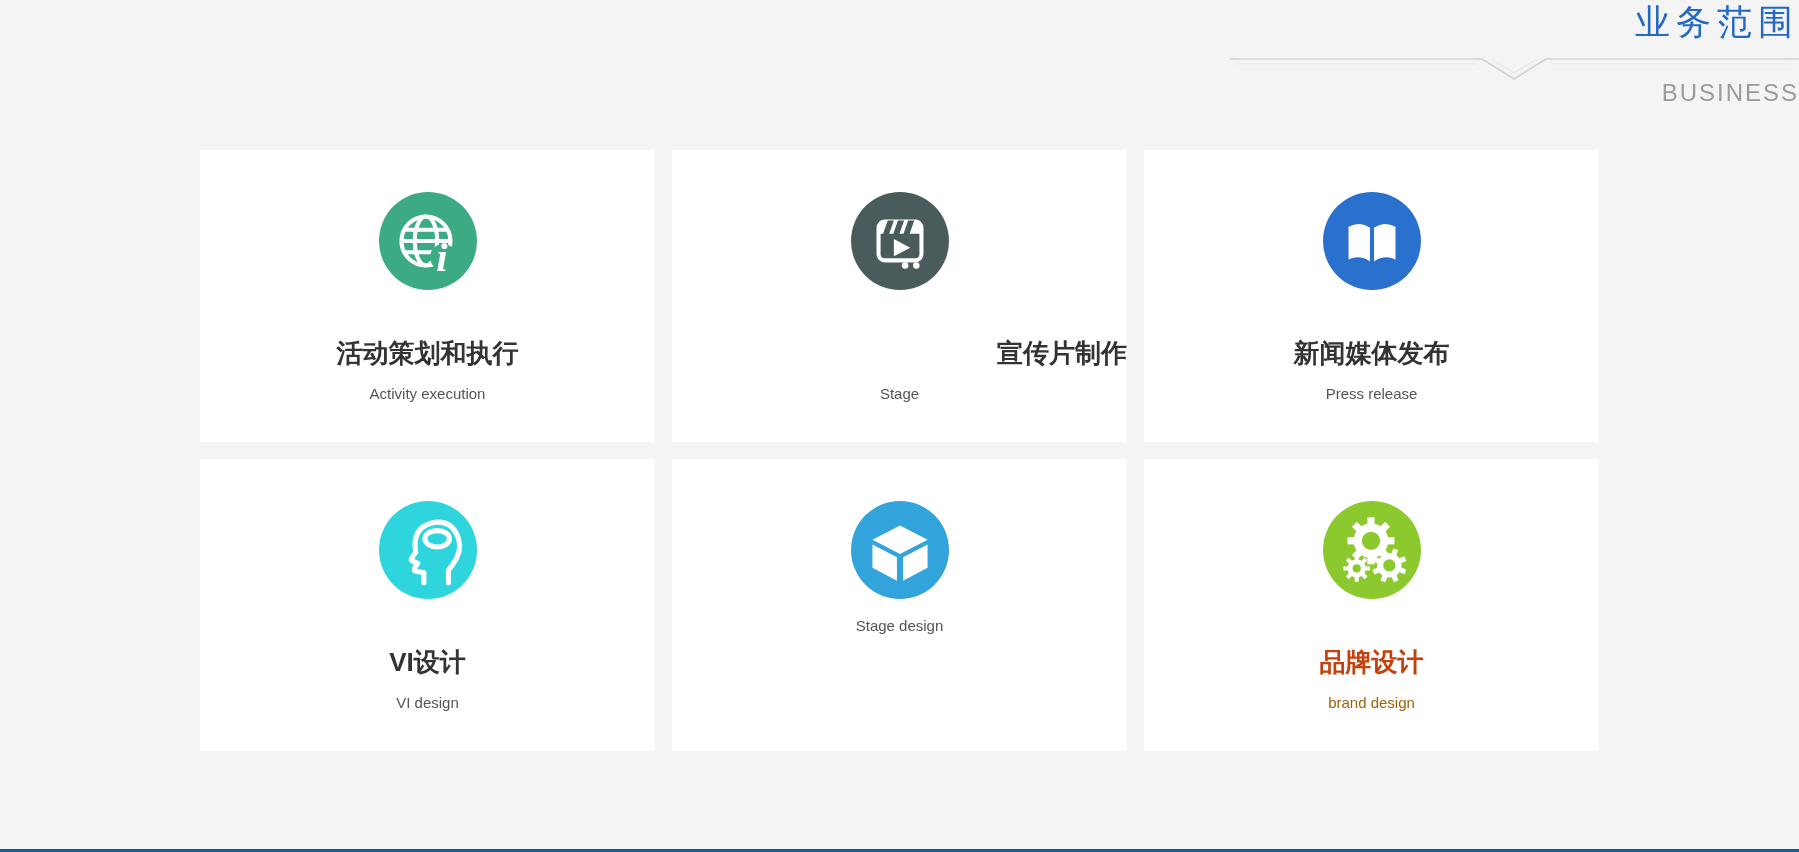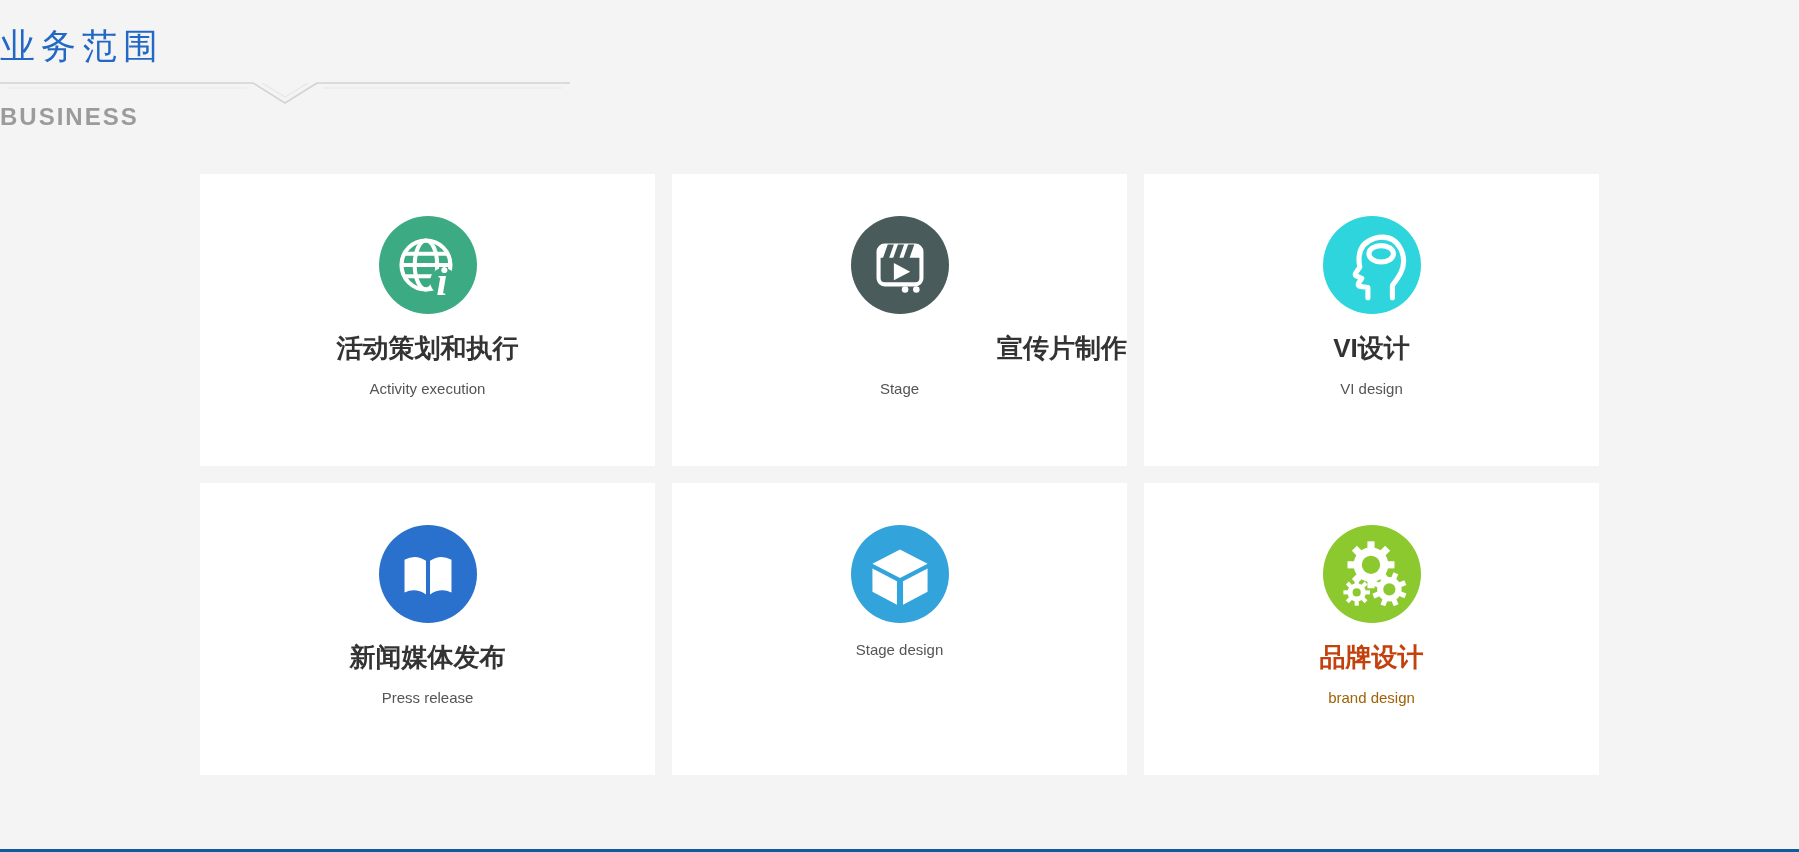--- a/index.html
+++ b/index.html
@@ -4,44 +4,44 @@
 <style>
   * { box-sizing: border-box; margin: 0; padding: 0; }
   html, body {
     width: 1799px; height: 852px;
     font-family: "Liberation Sans", sans-serif;
     overflow: hidden;
   }
   body { background: #f4f4f4; position: relative; }
 
   
-  .header { text-align: left; padding-top: 24px; }
+  .header { text-align: right; }
   .page-title {
     font-size: 35px; font-weight: 500; line-height: 44px;
     letter-spacing: 6px;
   }
   .divider-wrap { margin-top: 12px; line-height: 0; }
   .subtitle {
     font-size: 24px; line-height: 30px; margin-top: -4px;
-    letter-spacing: 2px; font-weight: 700;
+    letter-spacing: 2px; font-weight: 400;
   }
 
   
   .grid {
     width: 1399px; margin: 42px auto 0;
     display: grid; grid-template-columns: repeat(3, 1fr);
     grid-gap: 17px;
   }
   .card {
     background: #ffffff; height: 292px; text-align: center;
     padding-top: 42px; cursor: pointer;
   }
   .icon-wrap { display: inline-block; width: 98px; height: 98px; }
   .card-title {
-    font-size: 26px; font-weight: 700; margin-top: 12px; line-height: 36px;
+    font-size: 26px; font-weight: 700; margin-top: 41px; line-height: 36px;
   }
   .card-sub { font-size: 15px; margin-top: 12px; line-height: 21px; }
 
   .bottom-bar {
     position: absolute; left: 0; bottom: 0; width: 100%; height: 3px;
   }
 </style>
 </head>
 <body style="background: rgb(244, 244, 244);">
 
@@ -94,41 +94,41 @@
         <circle cx="64" cy="72" r="3.2" fill="#ffffff"></circle>
       </svg>
     </span>
     <div class="card-title" style="color: rgb(51, 51, 51); text-align: right;">宣传片制作</div>
     <div class="card-sub" style="color: rgb(85, 85, 85);">Stage</div>
   </div>
 
   <div class="card">
     <span class="icon-wrap">
       <svg width="98" height="98" viewBox="0 0 96 96">
+        <circle cx="48" cy="48" r="48" fill="#2a70cd"></circle>
+        <path d="M25,34 Q36,28 46,35 L46,68 Q36,61 25,66 Z" fill="#ffffff"></path>
+        <path d="M71,34 Q60,28 50,35 L50,68 Q60,61 71,66 Z" fill="#ffffff"></path>
+      </svg>
+    </span>
+    <div class="card-title" style="color: rgb(51, 51, 51);">新闻媒体发布</div>
+    <div class="card-sub" style="color: rgb(85, 85, 85);">Press release</div>
+  </div>
+
+  <div class="card">
+    <span class="icon-wrap">
+      <svg width="98" height="98" viewBox="0 0 96 96">
         <circle cx="48" cy="48" r="48" fill="#2ed5dc"></circle>
         <g stroke="#ffffff" stroke-width="5" fill="none" stroke-linejoin="round" stroke-linecap="round">
           <path d="M44,80 V70 L37,69 Q33.5,69 35,65.5 L38,61 L33,59 Q31,58 32,56 L36,50 Q32,28 50,22 Q68,17 76,32 Q82,44 76,56 Q72,63 68,68 V80"></path>
           <ellipse cx="57" cy="37" rx="12" ry="8"></ellipse>
         </g>
       </svg>
     </span>
     <div class="card-title" style="color: rgb(51, 51, 51);">VI设计</div>
     <div class="card-sub" style="color: rgb(85, 85, 85);">VI design</div>
-  </div>
-
-  <div class="card">
-    <span class="icon-wrap">
-      <svg width="98" height="98" viewBox="0 0 96 96">
-        <circle cx="48" cy="48" r="48" fill="#2a70cd"></circle>
-        <path d="M25,34 Q36,28 46,35 L46,68 Q36,61 25,66 Z" fill="#ffffff"></path>
-        <path d="M71,34 Q60,28 50,35 L50,68 Q60,61 71,66 Z" fill="#ffffff"></path>
-      </svg>
-    </span>
-    <div class="card-title" style="color: rgb(51, 51, 51);">新闻媒体发布</div>
-    <div class="card-sub" style="color: rgb(85, 85, 85);">Press release</div>
   </div>
 
   <div class="card">
     <span class="icon-wrap">
       <svg width="98" height="98" viewBox="0 0 96 96">
         <circle cx="48" cy="48" r="48" fill="#33a3db"></circle>
         <path d="M48,24 L75,38 L48,52 L21,38 Z" fill="#ffffff"></path>
         <path d="M21,42.5 L45,55 L45,78 L21,65.5 Z" fill="#ffffff"></path>
         <path d="M75,42.5 L51,55 L51,78 L75,65.5 Z" fill="#ffffff"></path>
       </svg>

